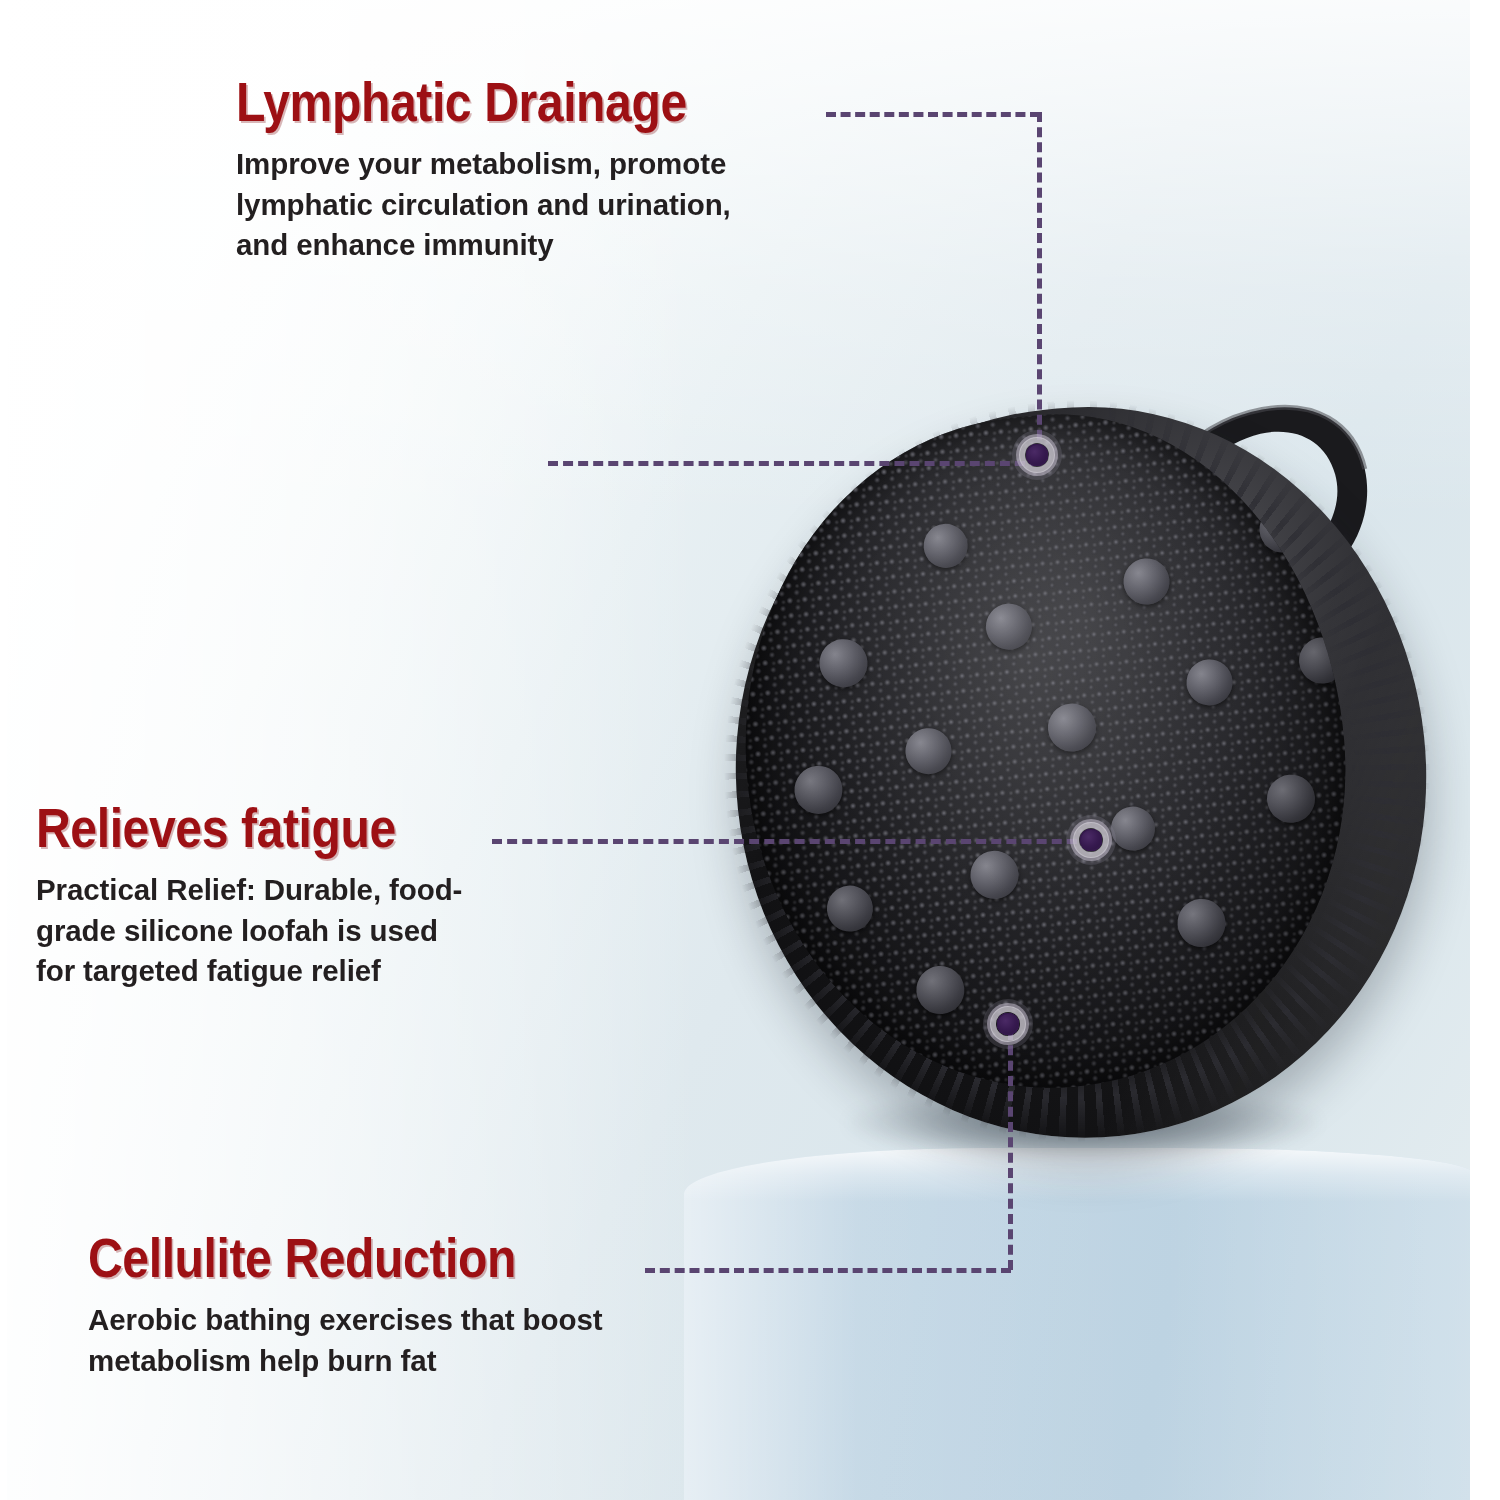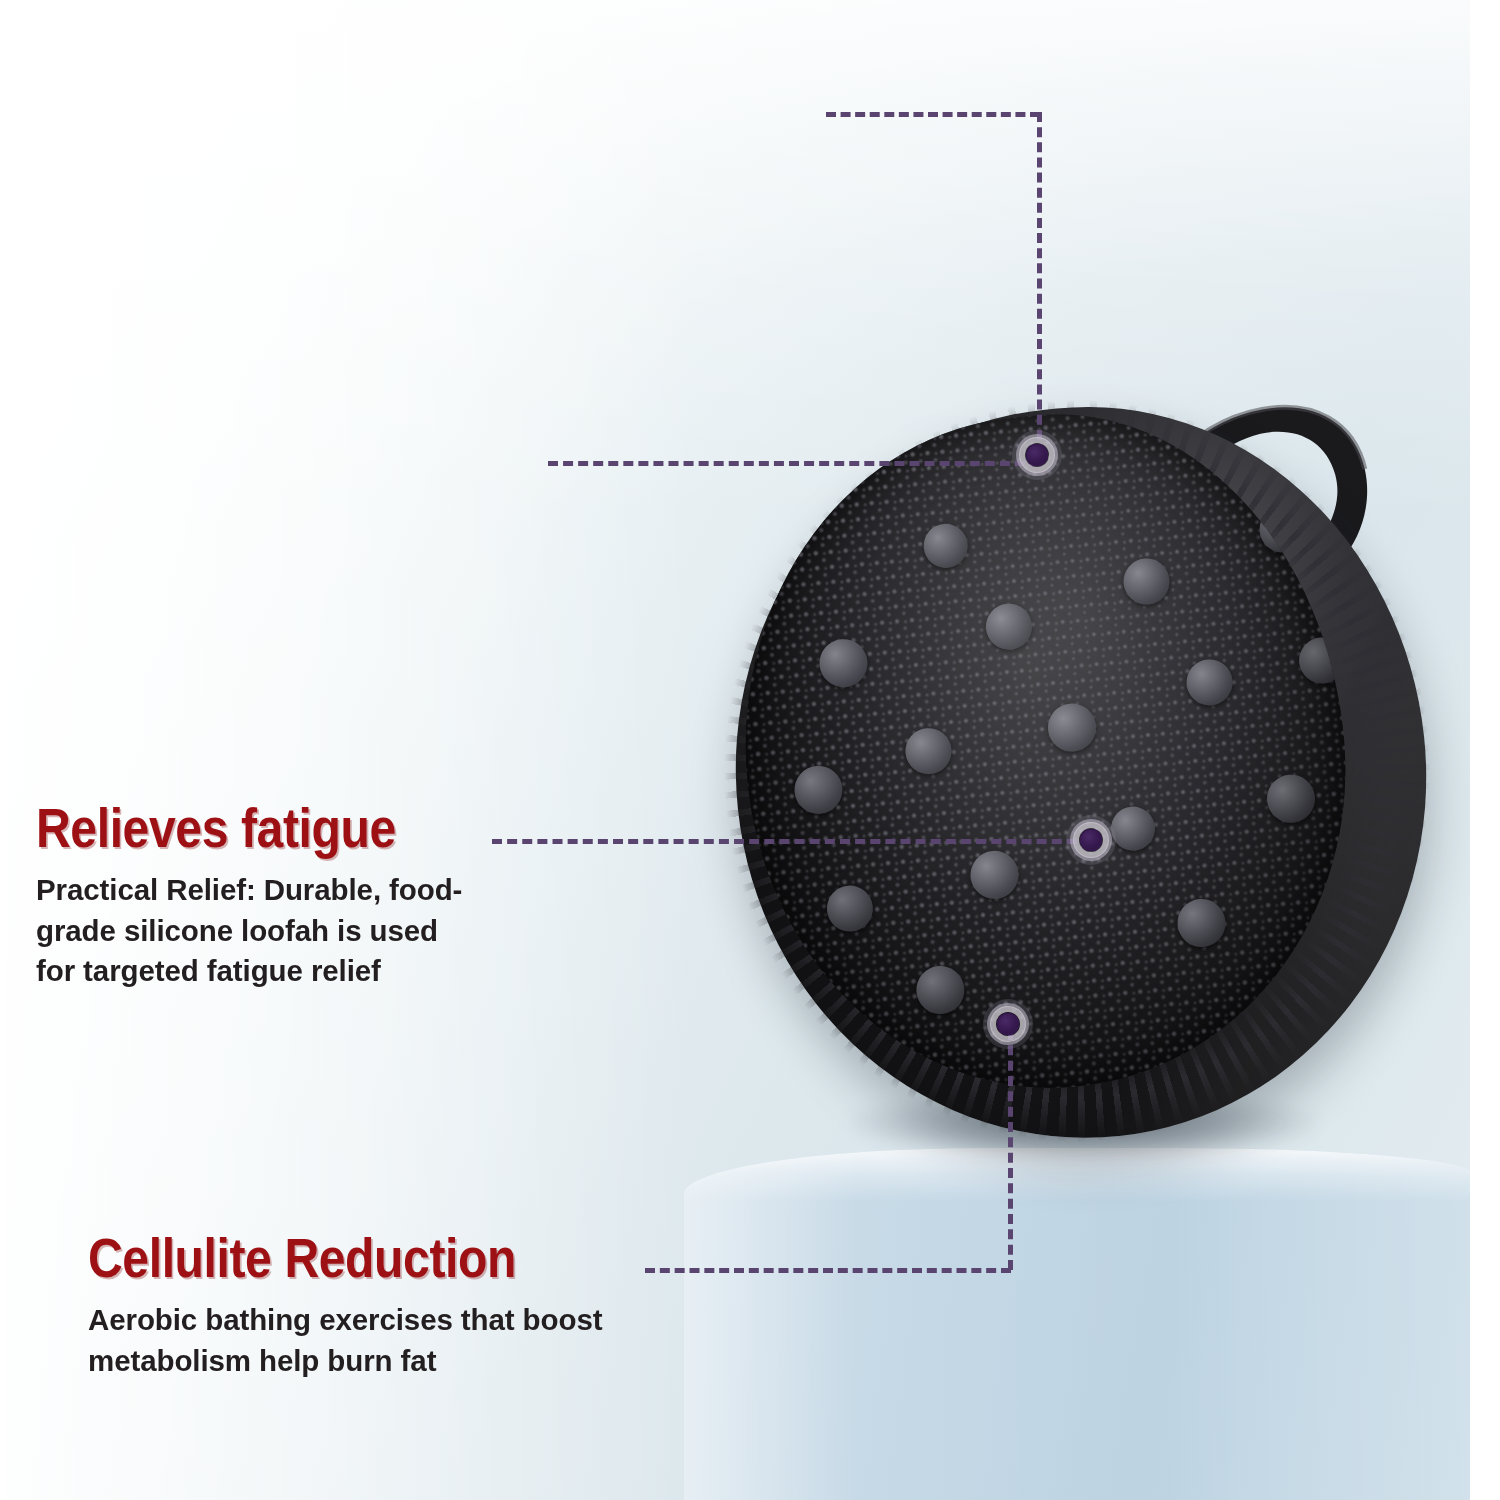--- a/index.html
+++ b/index.html
@@ -314,20 +314,26 @@
   </div>
   <div class="marker" style="left:1074px; top:823px;">
     <div class="marker-ring"></div>
     <div class="marker-core"></div>
   </div>
   <div class="marker" style="left:991px; top:1007px;">
     <div class="marker-ring"></div>
     <div class="marker-core"></div>
   </div>
 
+  <div class="callout" style="left:236px; top:74px;">
+    <div class="headline">Lymphatic Drainage</div>
+    <div class="body-copy">Improve your metabolism, promote
+lymphatic circulation and urination,
+and enhance immunity</div>
+  </div>
 
 
   <div class="callout" style="left:36px; top:800px;">
     <div class="headline">Relieves fatigue</div>
     <div class="body-copy">Practical Relief: Durable, food-
 grade silicone loofah is used
 for targeted fatigue relief</div>
   </div>
 
   <div class="callout" style="left:88px; top:1230px;">

